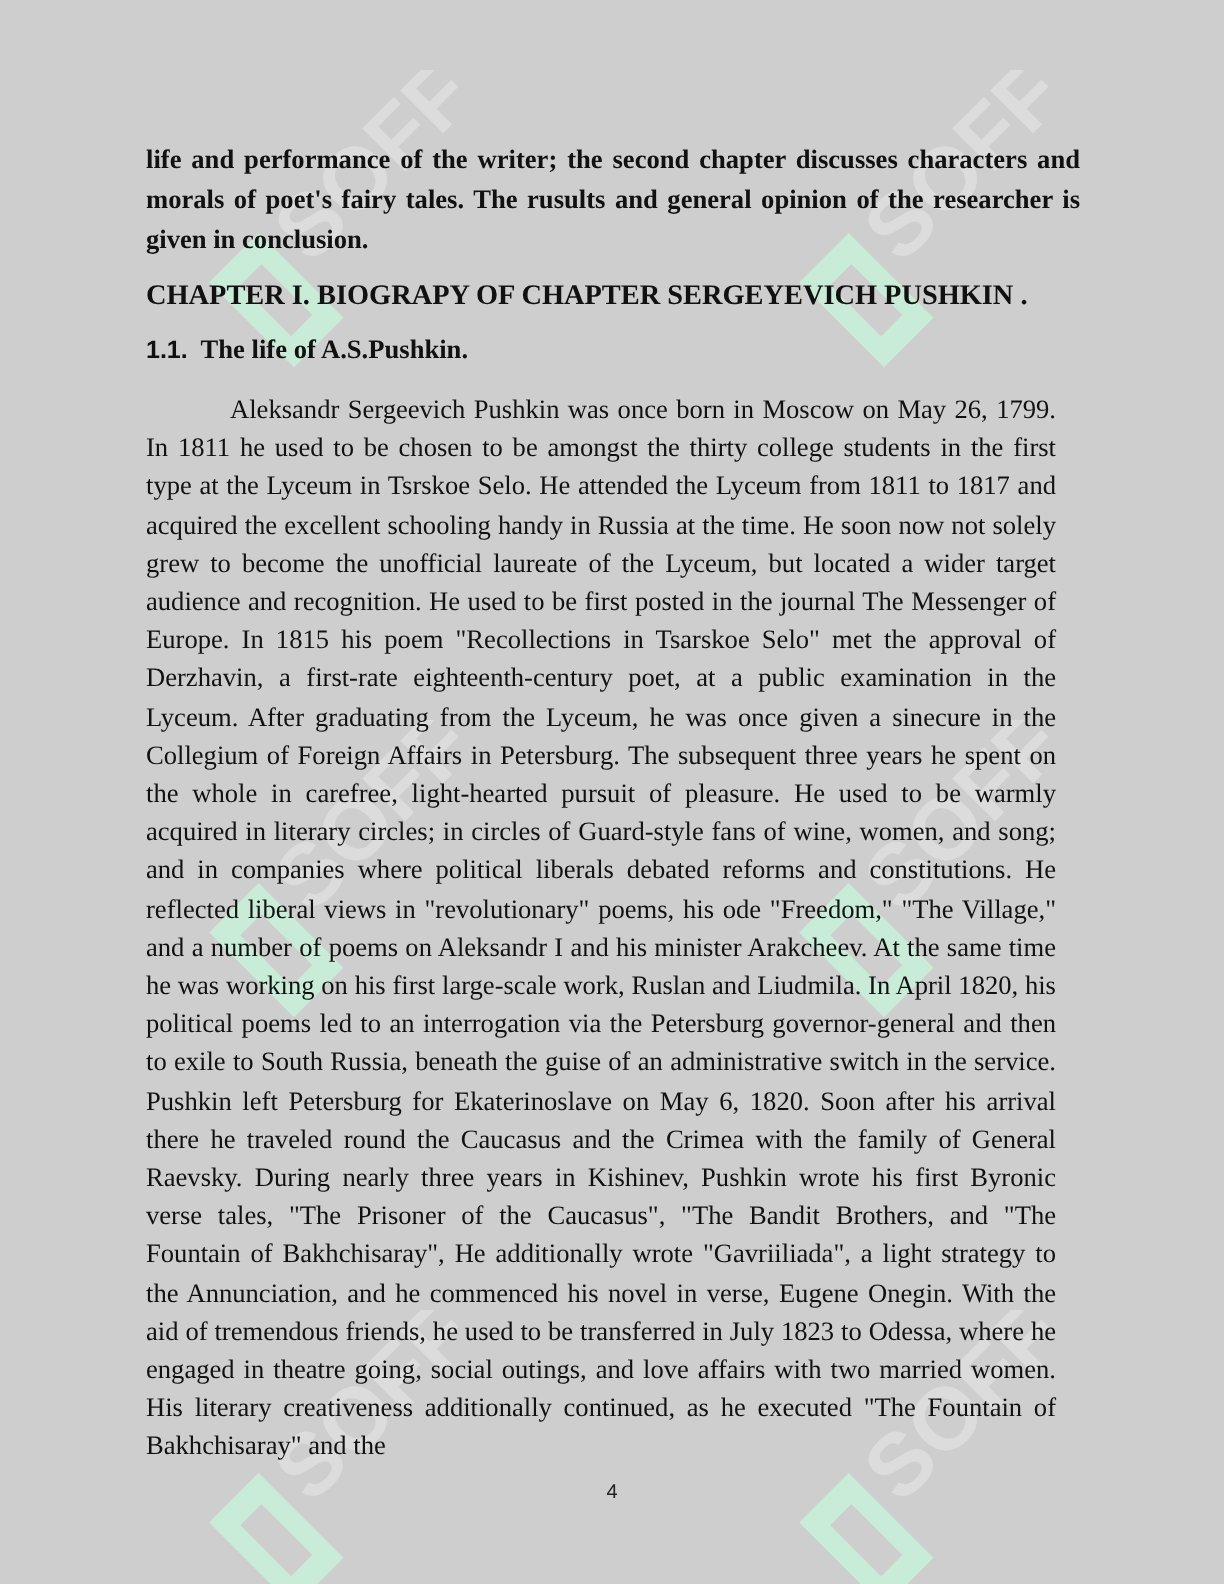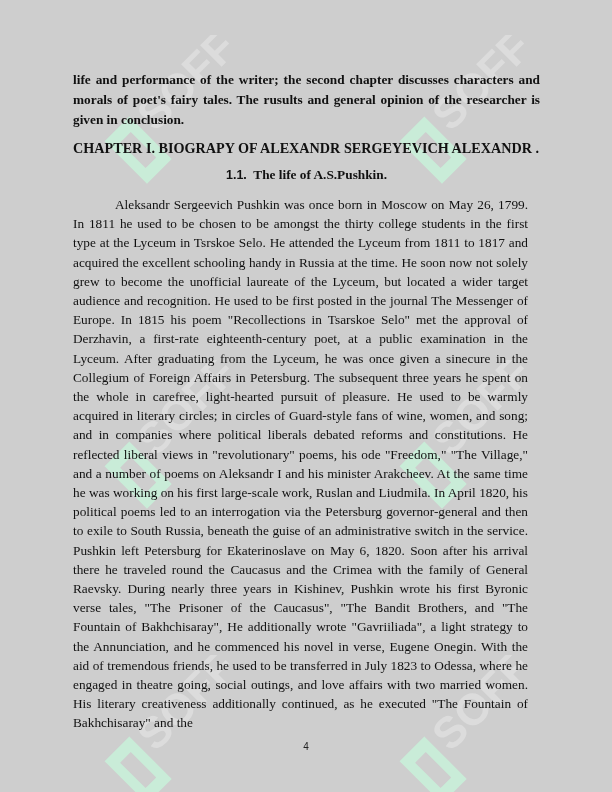--- a/index.html
+++ b/index.html
@@ -38,21 +38,20 @@
       font-weight: bold;
       font-size: 14.2px;
       line-height: 20px;
       margin: 8px 0 0 0;
       white-space: nowrap;
     }
     .section {
       font-weight: bold;
       font-size: 13.3px;
       line-height: 20px;
-      text-align: center;
       margin: 7px 0 0 0;
     }
     .section .num {
       font-family: "Liberation Sans", "DejaVu Sans", sans-serif;
       font-size: 12.5px;
     }
     .body-text {
       font-size: 13.3px;
       line-height: 19.2px;
       text-align: justify;
@@ -117,21 +116,21 @@
   <svg width="170" height="170" viewBox="0 0 170 170">
     <g transform="rotate(-45 85 85)">
       <path d="M40 70 L75 70 L75 130 L40 130 Z M50 82 L50 118 L65 118 L65 82 Z" fill="#c9ecd8" fill-rule="evenodd"></path>
       <text x="82" y="100" font-family="Liberation Sans, sans-serif" font-weight="bold" font-size="44" fill="#dcdcdc">SOFF</text>
     </g>
   </svg>
 </div>
 
 <div class="page">
   <p class="intro">life and performance of the writer; the second chapter discusses characters and morals of poet's fairy tales. The rusults and general opinion of the researcher  is given in conclusion.</p>
-  <h1 class="chapter">CHAPTER I. BIOGRAPY OF ALEXANDR  SERGEYEVICH ALEXANDR .</h1>
+  <h1 class="chapter">CHAPTER I. BIOGRAPY OF CHAPTER  SERGEYEVICH PUSHKIN .</h1>
   <h2 class="section">
     <span class="num">1.1.</span>&nbsp;
     <span>The life of  A.S.Pushkin.</span>
   </h2>
   <p class="body-text">Aleksandr Sergeevich Pushkin was once born in Moscow on May 26, 1799. In 1811 he used to be chosen to be amongst the thirty college students in the first type at the Lyceum in Tsrskoe Selo. He attended the Lyceum from 1811 to 1817 and acquired the excellent schooling handy in Russia at the time. He soon now not solely grew to become the unofficial laureate of the Lyceum, but located a wider target audience and recognition. He used to be first posted in the journal The Messenger of Europe. In 1815 his poem "Recollections in Tsarskoe Selo" met the approval of Derzhavin, a first-rate eighteenth-century poet, at a public examination in the Lyceum. After graduating from the Lyceum, he was once given a sinecure in the Collegium of Foreign Affairs in Petersburg. The subsequent three years he spent on the whole in carefree, light-hearted pursuit of pleasure. He used to be warmly acquired in literary circles; in circles of Guard-style fans of wine, women, and song; and in companies where political liberals debated reforms and constitutions. He reflected liberal views in "revolutionary" poems, his ode "Freedom," "The Village," and a number of poems on Aleksandr I and his minister Arakcheev. At the same time he was working on his first large-scale work, Ruslan and Liudmila. In April 1820, his political poems led to an interrogation via the Petersburg governor-general and then to exile to South Russia, beneath the guise of an administrative switch in the service. Pushkin left Petersburg for Ekaterinoslave on May 6, 1820. Soon after his arrival there he traveled round the Caucasus and the Crimea with the family of General Raevsky. During nearly three years in Kishinev, Pushkin wrote his first Byronic verse tales, "The Prisoner of the Caucasus", "The Bandit Brothers, and "The Fountain of Bakhchisaray", He additionally wrote "Gavriiliada", a light strategy to the Annunciation, and he commenced his novel in verse, Eugene Onegin. With the aid of tremendous friends, he used to be transferred in July 1823 to Odessa, where he engaged in theatre going, social outings, and love affairs with two married women. His literary creativeness additionally continued, as he executed "The Fountain of Bakhchisaray" and the</p>
 </div>
 
 <div class="page-number">4</div>
 
 </body></html>

